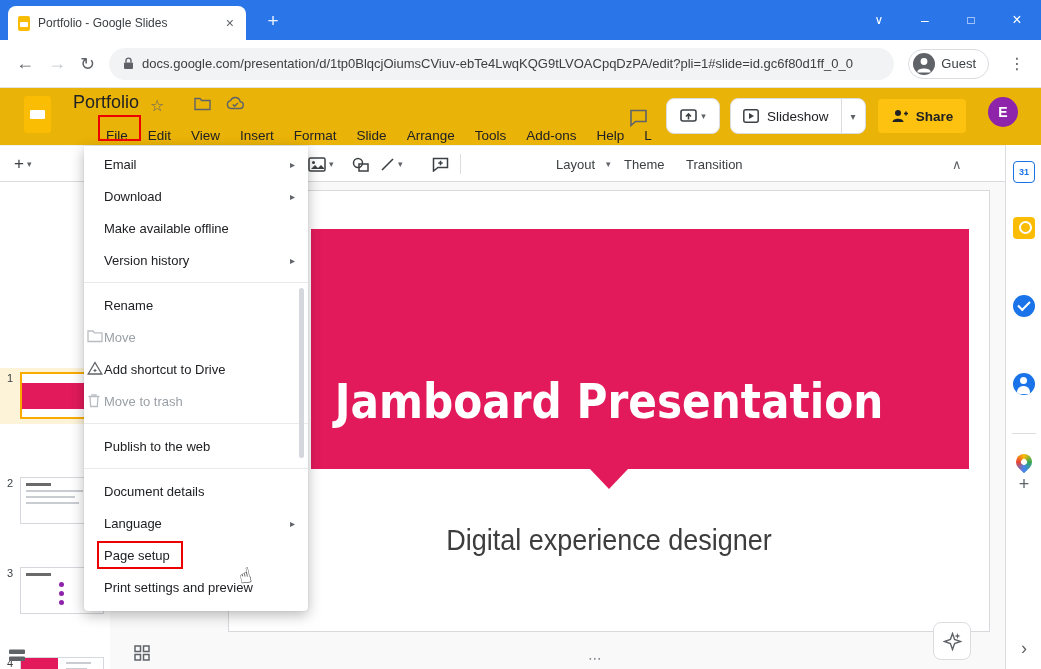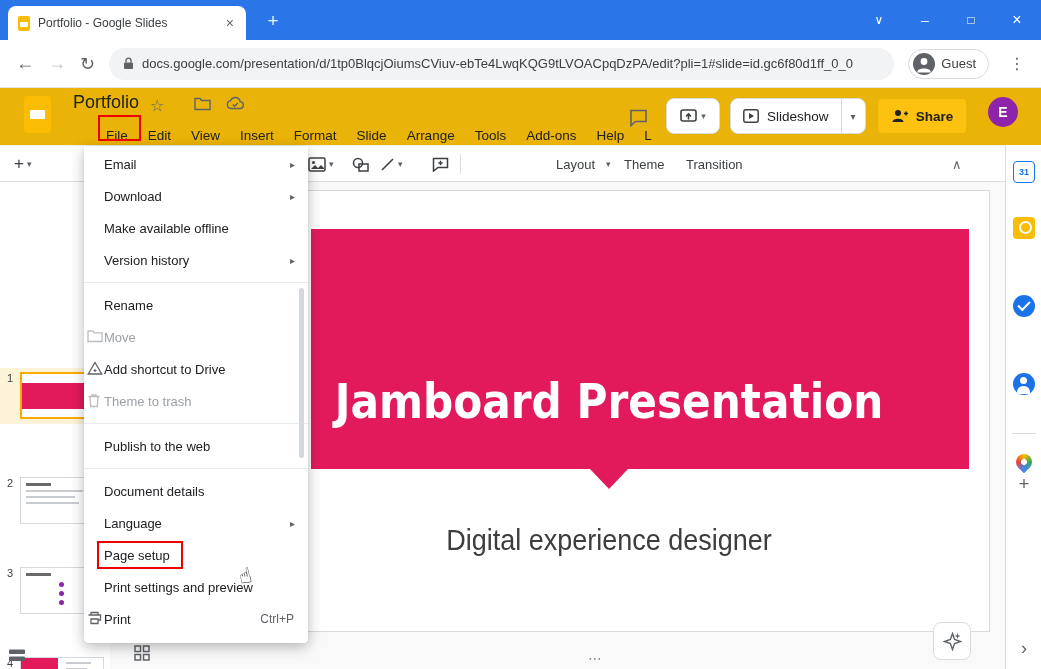--- a/index.html
+++ b/index.html
@@ -398,49 +398,40 @@
           </svg>
       </span>
       <span>Add shortcut to Drive</span>
     </div>
     <div class="fm-item disabled">
       <span class="fm-icon">
         <svg width="14" height="15" viewBox="0 0 14 15" fill="none" stroke="currentColor" stroke-width="1.3">
             <path d="M1.5 3.5h11M5 3.5V1.8h4v1.7M3 3.5l.7 10h6.6l.7-10"></path>
           </svg>
       </span>
-      <span>Theme to trash</span>
+      <span>Move to trash</span>
     </div>
     <div class="fm-sep"></div>
     <div class="fm-item">
       <span>Publish to the web</span>
     </div>
     <div class="fm-sep"></div>
     <div class="fm-item">
       <span>Document details</span>
     </div>
     <div class="fm-item">
       <span>Language</span>
       <span class="fm-arrow">▸</span>
     </div>
     <div class="fm-item">
       <span>Page setup</span>
     </div>
     <div class="fm-item">
       <span>Print settings and preview</span>
     </div>
-    <div class="fm-item">
-      <span class="fm-icon">
-        <svg width="15" height="14" viewBox="0 0 15 14" fill="none" stroke="currentColor" stroke-width="1.3">
-            <path d="M4 4V1.5h7V4M1.5 4h12v5H11M4 8h7v4.5H4z"></path>
-          </svg>
-      </span>
-      <span>Print</span>
-      <span class="fm-shortcut">Ctrl+P</span>
-    </div>
     <div class="fm-scroll"></div>
   </div>
 
   <div class="anno anno-file"></div>
   <div class="anno anno-pagesetup"></div>
 
   <span class="cursor">☝</span>
 
 </div>
 

